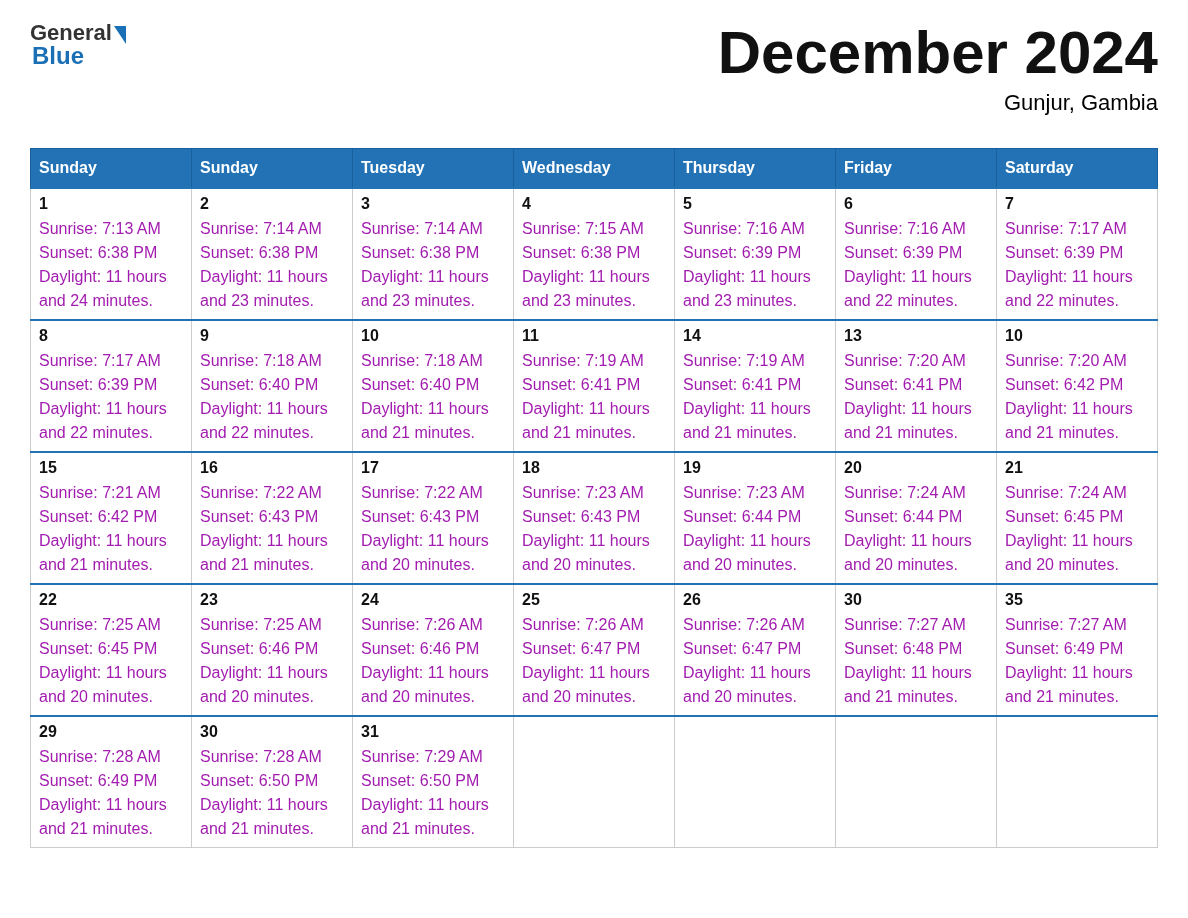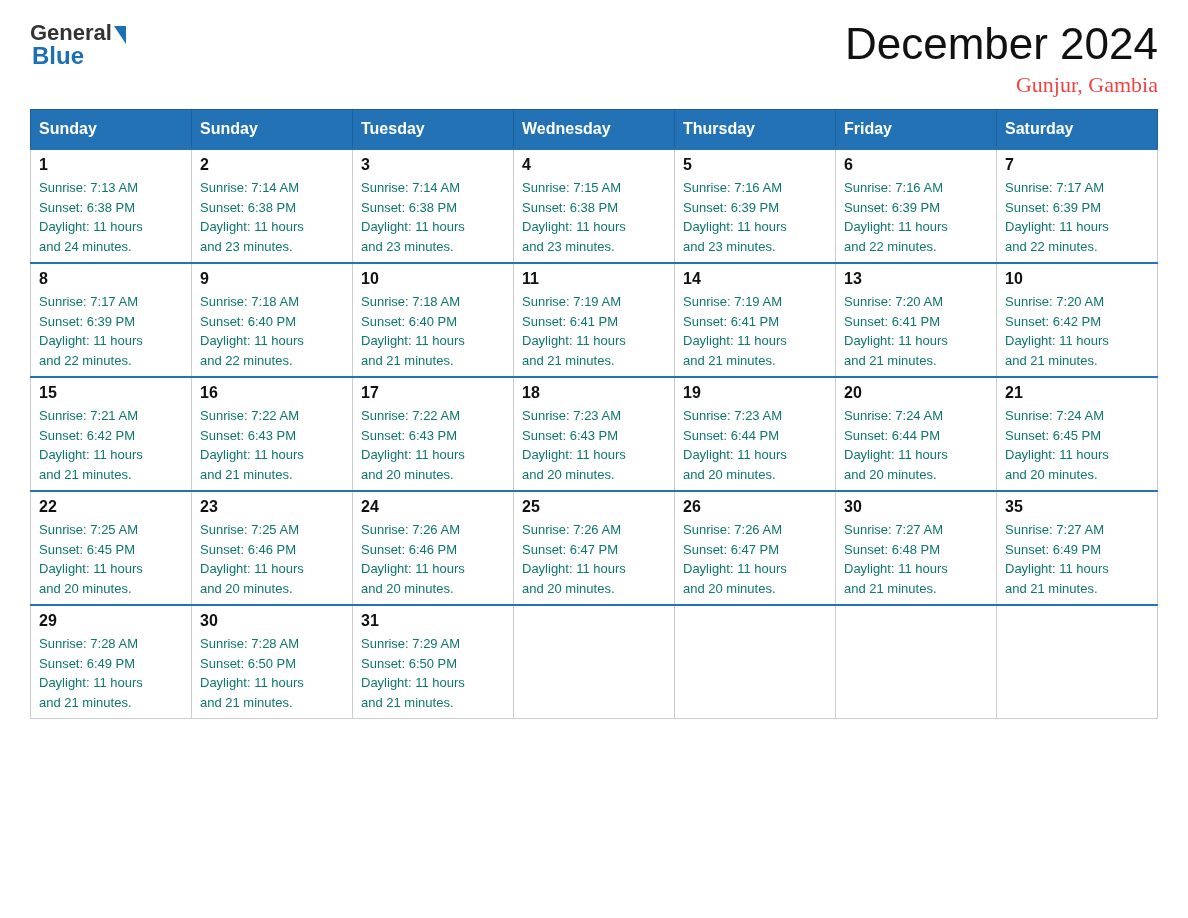--- a/index.html
+++ b/index.html
@@ -7,21 +7,21 @@
       font-family: Arial, sans-serif;
       background: #fff;
       padding: 20px 30px;
       width: 1188px;
       min-height: 918px;
     }
     .header {
       display: flex;
       justify-content: space-between;
       align-items: flex-start;
-      margin-bottom: 11px;
+      margin-bottom: 32px;
     }
     .logo {
       display: flex;
       flex-direction: column;
       align-items: flex-start;
     }
     .logo-text {
       display: flex;
       align-items: center;
       font-size: 22px;
@@ -44,30 +44,29 @@
       color: #1a6fb5;
       font-size: 24px;
       font-weight: bold;
       margin-top: -4px;
       padding-left: 2px;
     }
     .title-block {
       text-align: right;
     }
     .main-title {
-      font-size: 44px;
-      font-weight: normal;
+      font-size: 60px;
+      font-weight: bold;
       color: #111;
       line-height: 1.1;
     }
     .subtitle {
       font-size: 22px;
-      color: #ef4444;
+      color: #000000;
       margin-top: 4px;
-      font-family: Liberation Serif, serif;
     }
     .calendar {
       width: 100%;
       border-collapse: collapse;
     }
     .calendar thead tr th {
       background-color: #2272b5;
       color: #fff;
       font-size: 16px;
       font-weight: bold;
@@ -83,22 +82,22 @@
       min-height: 90px;
     }
     .calendar tbody tr td .day-num {
       font-size: 16px;
       font-weight: bold;
       color: #111;
       display: block;
       margin-bottom: 4px;
     }
     .calendar tbody tr td .day-info {
-      font-size: 13px;
-      color: #0f766e;
+      font-size: 16px;
+      color: #a21caf;
       line-height: 1.5;
     }
     .calendar tbody tr td.empty {
       background: #fff;
     }
     .calendar tbody tr {
       border-top: 2px solid #2272b5;
     }
     .calendar tbody tr td:first-child {
       border-left: 1px solid #ccc;

